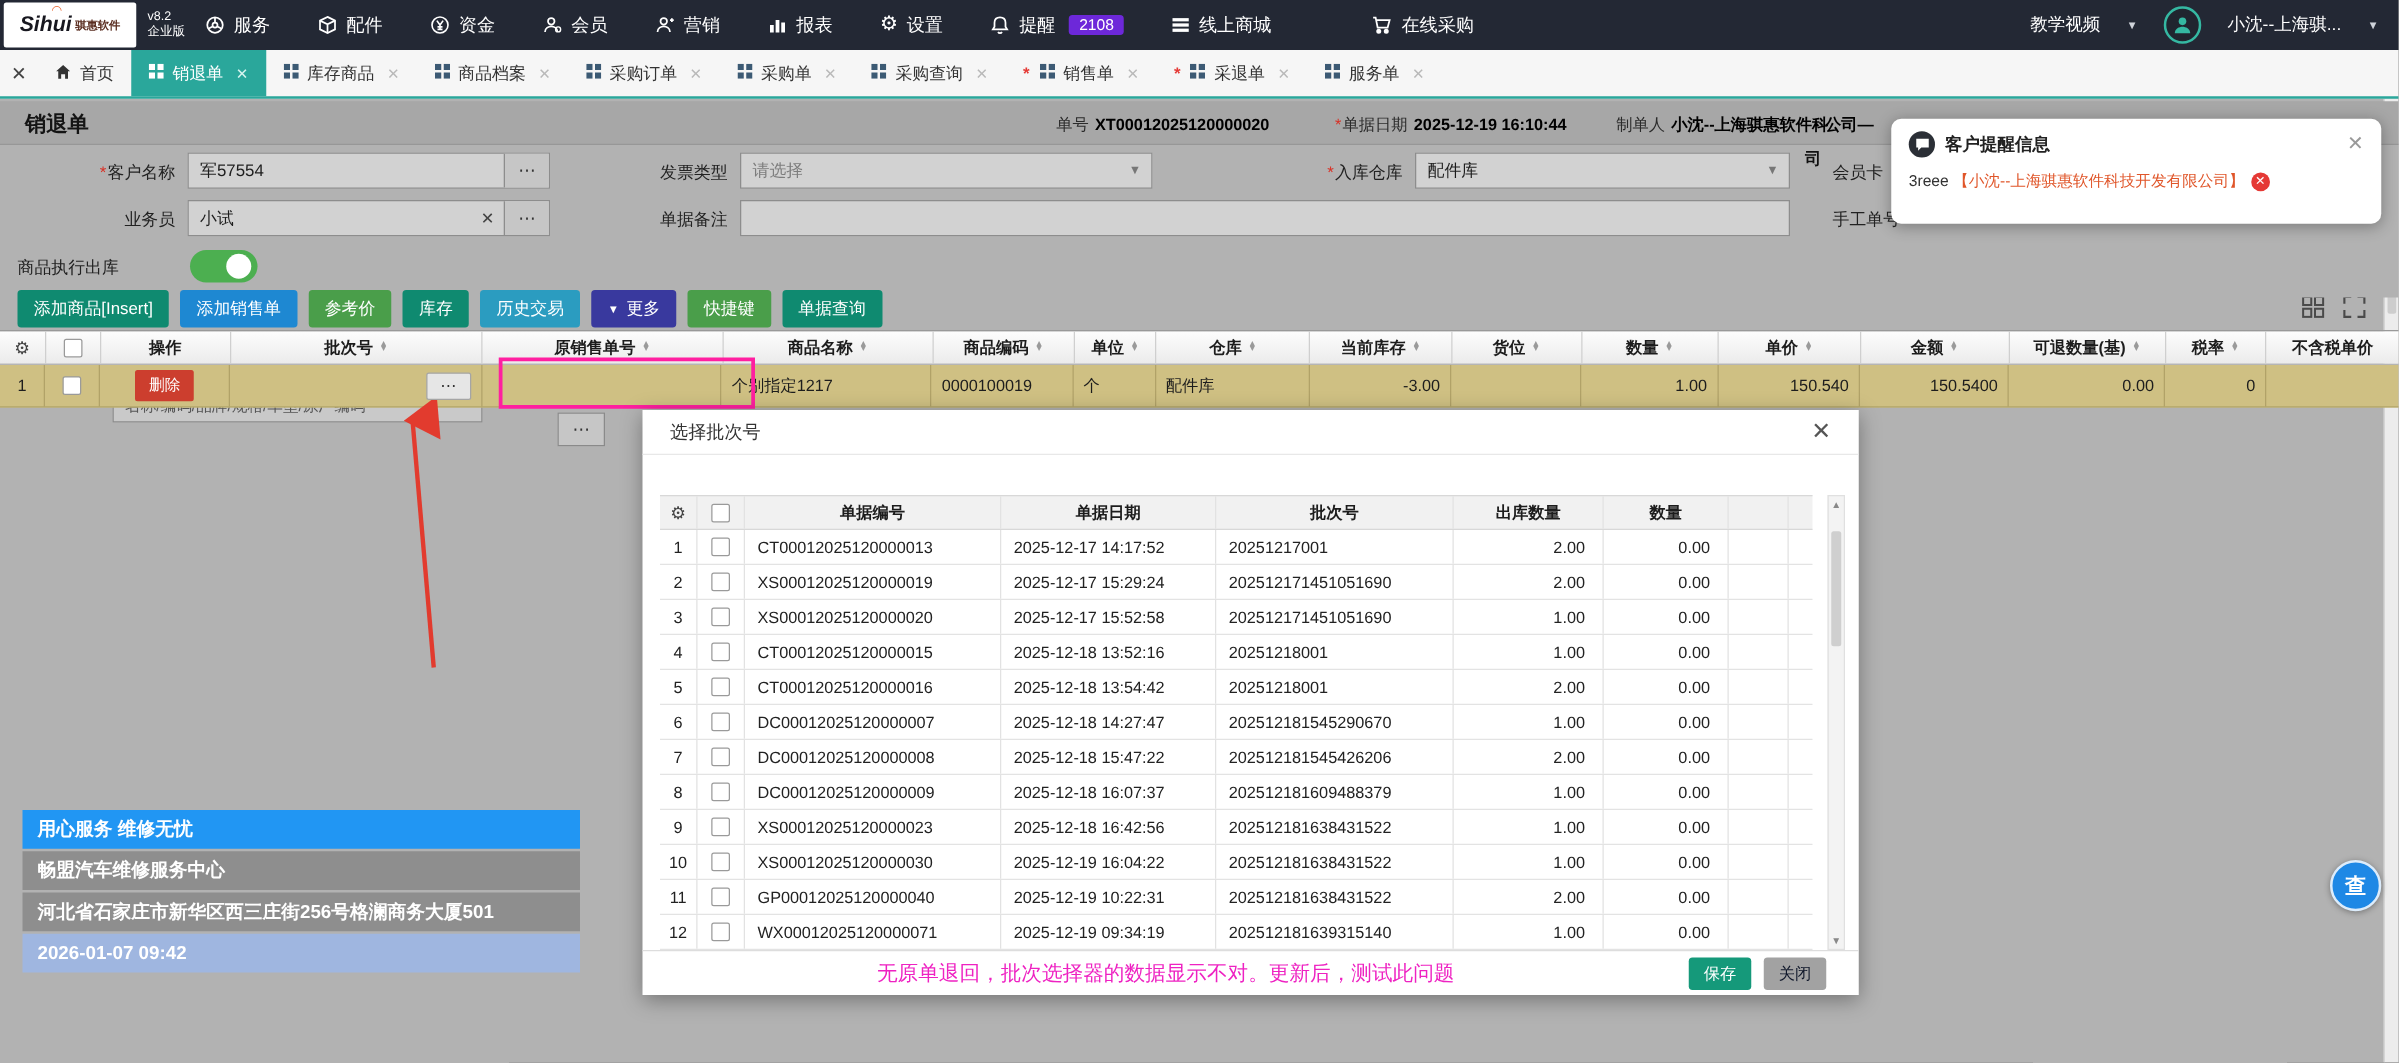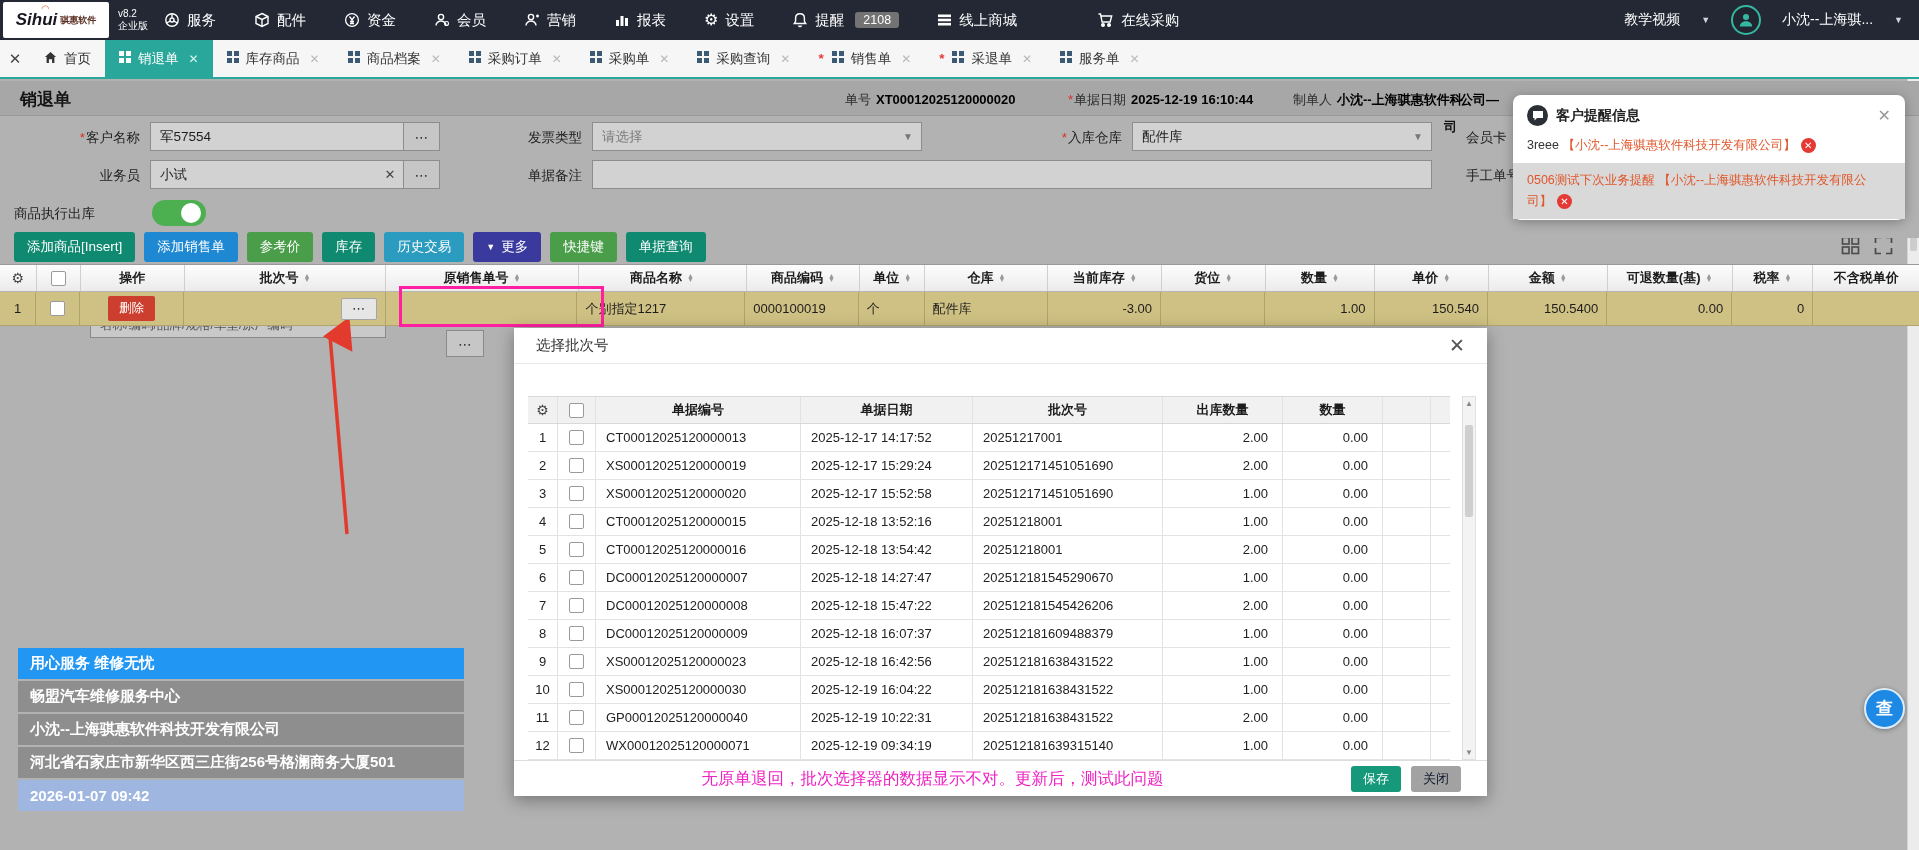--- a/index.html
+++ b/index.html
@@ -10,21 +10,21 @@
   .topbar { position:absolute; top:0; left:0; right:0; height:40px; background:#232834; display:flex; align-items:center; color:#fff; z-index:20; }
   .logo-box { width:106px; height:36px; background:#fff; margin-left:3px; border-radius:2px; display:flex; align-items:center; justify-content:center; gap:3px; }
   .logo-brand { font-weight:bold; font-style:italic; font-size:17px; color:#17171f; position:relative; }
   .logo-brand .swirl { position:absolute; top:-7px; right:8px; color:#e8632c; font-size:10px; font-style:normal; }
   .logo-cn { font-size:9px; color:#5a2d20; font-weight:bold; }
   .ver-block { font-size:10px; line-height:1.2; margin:0 16px 0 9px; color:#fff; }
   .menus { display:flex; align-items:center; gap:38px; }
   .menu-item { display:flex; align-items:center; gap:7px; font-size:14.5px; cursor:pointer; }
   .menu-item svg { display:block; }
   .gearglyph { font-size:16px; line-height:1; }
-  .badge { background:#737373; color:#fff; font-size:12.5px; padding:1px 8px; border-radius:3px; margin-left:4px; }
+  .badge { background:#6d28d9; color:#fff; font-size:12.5px; padding:1px 8px; border-radius:3px; margin-left:4px; }
   .topbar-right { margin-left:auto; display:flex; align-items:center; gap:21px; padding-right:16px; font-size:14px; }
   .caret-down { font-size:9px; color:#cfd3da; }
   .avatar { width:30px; height:30px; border-radius:50%; border:2px solid #35b8a2; display:flex; align-items:center; justify-content:center; background:#20252f; }
 
   
   .tabbar { position:absolute; top:40px; left:0; right:0; height:39px; background:#f6f6f6; display:flex; align-items:stretch; border-bottom:2px solid #2aa79b; z-index:18; }
   .closeall { width:30px; display:flex; align-items:center; justify-content:center; color:#444; font-size:15px; cursor:pointer; }
   .tab { display:flex; align-items:center; gap:7px; padding:0 14px; font-size:13.5px; color:#333; cursor:pointer; white-space:nowrap; }
   .tab .tx { color:#b9b9b9; font-size:12px; margin-left:3px; }
   .tab.active { background:#2aa79b; color:#fff; }
@@ -113,21 +113,21 @@
   .m-cancel { background:#a2a2a2; color:#0f172a; border:none; border-radius:3px; height:26px; padding:0 12px; font-size:13px; font-family:inherit; cursor:pointer; margin-right:26px; }
 
   
   .infobox { position:absolute; left:18px; top:648px; width:446px; z-index:5; }
   .ib-row { height:31px; margin-bottom:2px; display:flex; align-items:center; padding-left:12px; color:#fff; font-weight:bold; font-size:15px; white-space:nowrap; overflow:hidden; }
   .ib-blue { background:#2196f3; }
   .ib-gray { background:#8e8e8e; }
   .ib-lblue { background:#9fb6e0; }
 
   
-  .reminder { position:absolute; left:1513px; top:95px; width:392px; background:#fff; border-radius:8px; box-shadow:0 2px 12px rgba(0,0,0,.3); z-index:40; padding-bottom:1px; }
+  .reminder { position:absolute; left:1513px; top:95px; width:392px; background:#fff; border-radius:8px; box-shadow:0 2px 12px rgba(0,0,0,.3); z-index:40; padding-bottom:16px; }
   .rm-head { display:flex; align-items:center; gap:8px; padding:10px 14px 8px; }
   .rm-title { font-size:14px; font-weight:bold; color:#222; }
   .rm-close { margin-left:auto; color:#999; font-size:16px; cursor:pointer; line-height:1; }
   .rm-item1 { padding:2px 14px 8px; font-size:12.5px; line-height:1.5; }
   .rm-item2 { background:#d9d9d9; padding:7px 14px; font-size:12.5px; line-height:1.7; }
   .rm-prefix { color:#333; }
   .rm-prefix2 { color:#e0562a; }
   .rm-company { color:#e0562a; }
   .redx { display:inline-flex; width:15px; height:15px; border-radius:50%; background:#e53935; color:#fff; font-size:10px; align-items:center; justify-content:center; margin-left:5px; vertical-align:middle; cursor:pointer; }
   .bubble-ic { width:21px; height:21px; border-radius:50%; background:#2b2f36; display:flex; align-items:center; justify-content:center; }
@@ -585,21 +585,20 @@
         <marker id="ah" markerWidth="10" markerHeight="10" refX="5" refY="2" orient="auto">
           <polygon points="0,8 5,0 10,8" fill="#e23b2e"></polygon>
         </marker>
       </defs>
     <line x1="47" y1="214" x2="30" y2="16" stroke="#e23b2e" stroke-width="3.5" marker-end="url(#ah)"></line>
   </svg>
 
   <div class="infobox">
     <div class="ib-row ib-blue">用心服务 维修无忧</div>
     <div class="ib-row ib-gray">畅盟汽车维修服务中心</div>
-    <div class="ib-row ib-gray">小沈--上海骐惠软件科技开发有限公司</div>
     <div class="ib-row ib-gray">河北省石家庄市新华区西三庄街256号格澜商务大厦501</div>
     <div class="ib-row ib-lblue">2026-01-07 09:42</div>
   </div>
 
   <div class="modal">
     <div class="m-title">
       <span>选择批次号</span>
       <span class="m-close">✕</span>
     </div>
     <div class="m-table">
@@ -796,24 +795,20 @@
             <path fill="#fff" d="M1 1h10v7H5L2.5 10.5V8H1z"></path>
           </svg>
         </span>
       <span class="rm-title">客户提醒信息</span>
       <span class="rm-close">✕</span>
     </div>
     <div class="rm-item1">
       <span class="rm-prefix">3reee</span>
       <span class="rm-company">【小沈--上海骐惠软件科技开发有限公司】</span><span class="redx">✕</span>
     </div>
-    <div class="rm-item2">
-      <span class="rm-prefix2">0506测试下次业务提醒</span>
-      <span class="rm-company">【小沈--上海骐惠软件科技开发有限公司】</span><span class="redx">✕</span>
-    </div>
   </div>
 
   <div class="floatbtn">查</div>
   <div class="vscroll">
       <span class="thumb"></span>
     </div>
 
 </div>
 
 </body></html>

